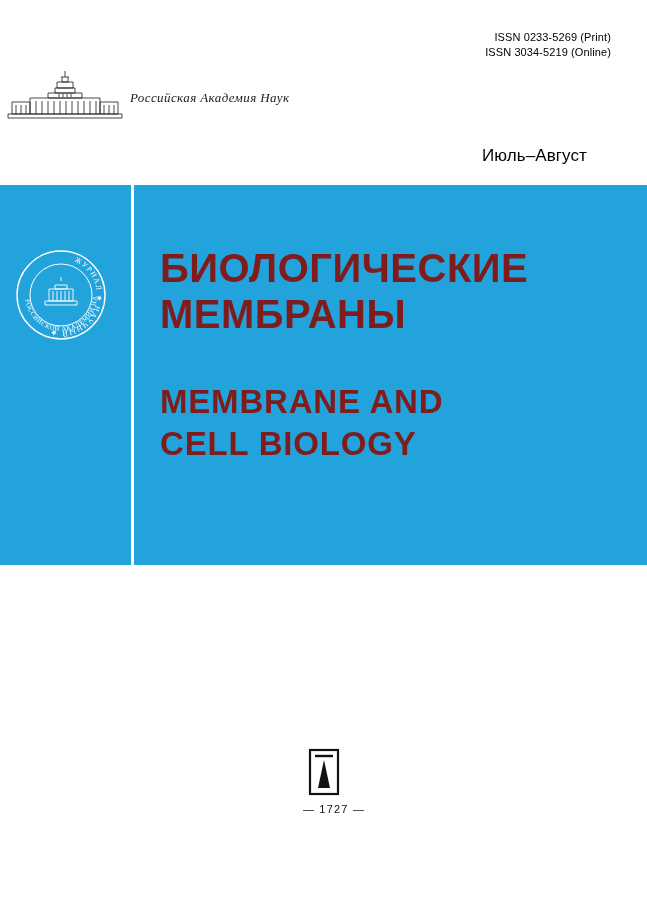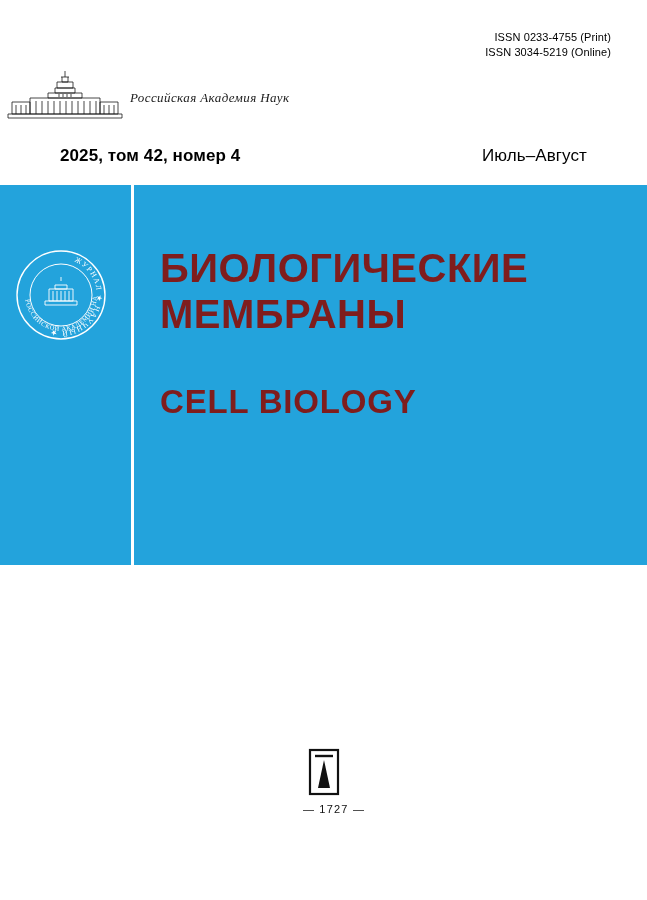--- a/index.html
+++ b/index.html
@@ -155,21 +155,21 @@
     color: #111;
     padding-left: 21px;
   }
 </style>
 </head>
 <body>
 
 <div class="cover">
 
   <div class="issn-block">
-    <div>ISSN 0233-4755 (Print)</div>
+    <div>ISSN 0233-5269 (Print)</div>
     <div>ISSN 3034-5219 (Online)</div>
   </div>
 
   <div class="emblem">
     <span>
       <svg width="130" height="58" viewBox="0 0 130 58" xmlns="http://www.w3.org/2000/svg">
         <g fill="none" stroke="#1a1a1a" stroke-width="0.8">
 
           <path d="M65 3 L65 9"></path>
           <path d="M61 9 L69 9"></path>
@@ -189,21 +189,20 @@
           <path d="M16 37 L16 46 M21 37 L21 46 M26 37 L26 46"></path>
           <path d="M104 37 L104 46 M109 37 L109 46 M114 37 L114 46"></path>
           <path d="M59 26 L59 29 M63 26 L63 29 M67 26 L67 29 M71 26 L71 29"></path>
         </g>
       </svg>
     </span>
     <div class="emblem-caption">Российская Академия Наук</div>
   </div>
 
   <div class="volume-line">
-    <div class="volume-left">2025, том 42, номер 4</div>
     <div class="volume-right">Июль–Август</div>
   </div>
 
   <div class="blue-panel">
     <div class="panel-divider"></div>
 
     <div class="seal">
       <svg width="92" height="92" viewBox="0 0 92 92" xmlns="http://www.w3.org/2000/svg">
         <circle cx="46" cy="46" r="44" fill="none" stroke="#ffffff" stroke-width="1.4"></circle>
         <circle cx="46" cy="46" r="31" fill="none" stroke="#ffffff" stroke-width="1"></circle>
@@ -224,20 +223,21 @@
         </text>
       </svg>
     </div>
 
     <div class="titles">
       <div class="title-ru">
         <div>БИОЛОГИЧЕСКИЕ</div>
         <div>МЕМБРАНЫ</div>
       </div>
       <div class="title-en">
+        <div>MEMBRANE AND</div>
         <div>CELL BIOLOGY</div>
       </div>
     </div>
   </div>
 
   <div class="publisher">
     <span>
       <svg width="40" height="48" viewBox="0 0 40 48" xmlns="http://www.w3.org/2000/svg">
         <rect x="6" y="2" width="28" height="44" fill="none" stroke="#111" stroke-width="2.2"></rect>
         <path d="M11 8 L29 8" stroke="#111" stroke-width="2.4"></path>

